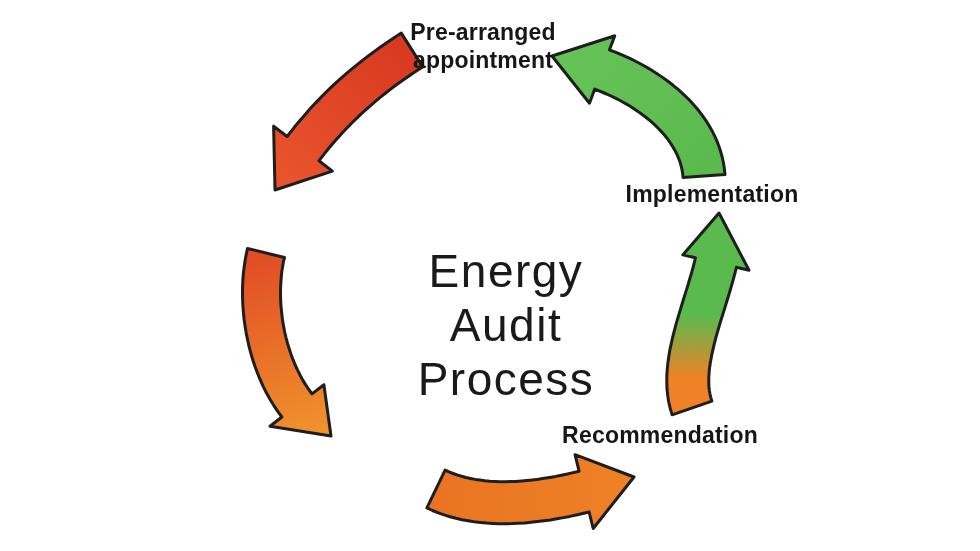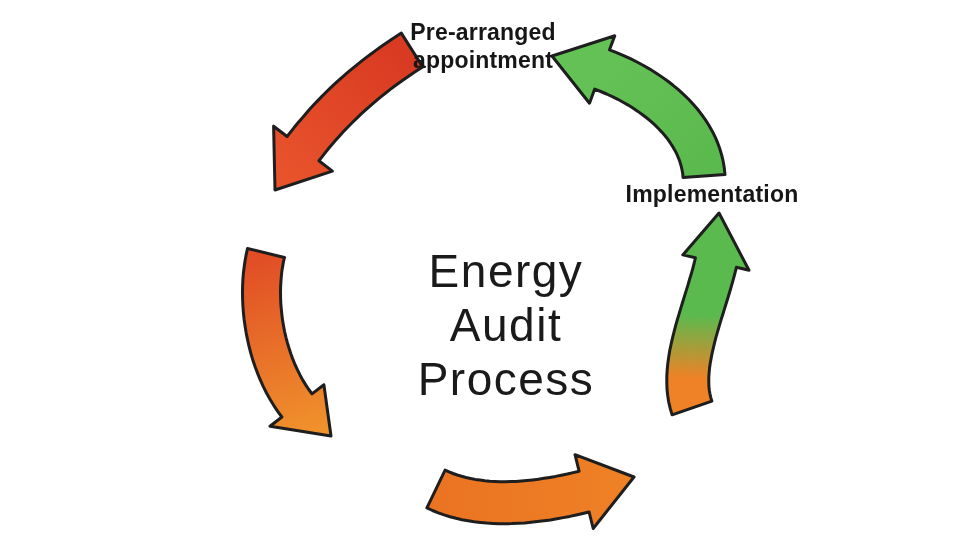--- a/index.html
+++ b/index.html
@@ -58,20 +58,21 @@
       <path d="M 426.9 507.9 L 432.5 510.5 L 438.3 512.8 L 444.1 514.9 L 450.0 516.7 L 456.0 518.3 L 462.0 519.7 L 468.1 520.8 L 474.2 521.8 L 480.4 522.5 L 486.7 523.1 L 492.9 523.4 L 499.2 523.7 L 505.5 523.7 L 511.9 523.6 L 518.3 523.3 L 524.7 522.9 L 531.1 522.3 L 537.5 521.6 L 543.9 520.8 L 550.4 519.9 L 556.9 518.8 L 563.3 517.6 L 569.8 516.4 L 576.2 515.0 L 582.7 513.5 L 589.1 512.0 L 593.2 528.5 L 634.0 477.0 L 575.0 454.7 L 579.1 471.2 L 573.2 472.6 L 567.3 474.0 L 561.4 475.2 L 555.5 476.4 L 549.7 477.4 L 544.0 478.3 L 538.3 479.2 L 532.6 479.9 L 527.0 480.5 L 521.4 481.0 L 516.0 481.4 L 510.6 481.6 L 505.2 481.7 L 500.0 481.7 L 494.9 481.5 L 489.8 481.2 L 484.8 480.7 L 480.0 480.1 L 475.2 479.4 L 470.6 478.5 L 466.0 477.5 L 461.6 476.3 L 457.3 475.0 L 453.1 473.5 L 449.1 471.9 L 445.1 470.1 Z" fill="url(#g-arrow-2)" stroke="#1e1e1e" stroke-width="3" stroke-linejoin="round"></path>
       <path d="M 711.9 401.2 L 710.8 397.6 L 710.0 394.0 L 709.3 390.2 L 708.9 386.1 L 708.8 382.0 L 708.8 377.6 L 709.1 373.0 L 709.5 368.3 L 710.2 363.5 L 711.1 358.4 L 712.1 353.3 L 713.3 348.1 L 714.6 342.7 L 716.0 337.2 L 717.6 331.7 L 719.2 326.1 L 720.9 320.4 L 722.7 314.7 L 724.5 308.9 L 726.3 303.0 L 728.1 297.2 L 729.9 291.3 L 731.6 285.3 L 733.3 279.3 L 734.9 273.3 L 736.4 267.3 L 749.0 270.2 L 719.0 213.0 L 682.8 254.9 L 695.4 257.8 L 694.2 263.0 L 692.8 268.3 L 691.3 273.8 L 689.6 279.3 L 688.0 284.9 L 686.2 290.6 L 684.4 296.4 L 682.6 302.2 L 680.8 308.1 L 679.0 314.1 L 677.2 320.1 L 675.5 326.2 L 673.9 332.3 L 672.4 338.4 L 671.0 344.6 L 669.7 350.8 L 668.7 357.1 L 667.8 363.4 L 667.2 369.8 L 666.8 376.1 L 666.8 382.6 L 667.0 389.0 L 667.7 395.5 L 668.7 402.0 L 670.2 408.4 L 672.1 414.8 Z" fill="url(#g-arrow-3)" stroke="#1e1e1e" stroke-width="3" stroke-linejoin="round"></path>
       <path d="M 725.0 174.6 L 724.3 168.0 L 723.2 161.5 L 721.7 155.1 L 719.8 148.8 L 717.6 142.7 L 715.0 136.7 L 712.1 130.9 L 708.9 125.2 L 705.3 119.6 L 701.5 114.3 L 697.4 109.0 L 693.0 104.0 L 688.4 99.0 L 683.5 94.3 L 678.4 89.7 L 673.1 85.3 L 667.6 81.0 L 661.8 76.9 L 655.9 72.9 L 649.8 69.1 L 643.5 65.5 L 637.0 62.0 L 630.4 58.7 L 623.6 55.6 L 616.6 52.6 L 609.5 49.8 L 614.8 35.8 L 552.0 56.0 L 589.5 103.2 L 594.7 89.1 L 600.7 91.5 L 606.6 94.0 L 612.3 96.6 L 617.8 99.3 L 623.1 102.2 L 628.2 105.1 L 633.2 108.2 L 637.9 111.4 L 642.5 114.7 L 646.8 118.0 L 650.9 121.4 L 654.8 124.9 L 658.4 128.5 L 661.8 132.1 L 665.0 135.7 L 667.9 139.4 L 670.5 143.2 L 672.9 146.9 L 675.1 150.7 L 677.0 154.5 L 678.6 158.3 L 680.0 162.1 L 681.1 165.9 L 682.0 169.7 L 682.7 173.6 L 683.0 177.4 Z" fill="url(#g-arrow-4)" stroke="#1e1e1e" stroke-width="3" stroke-linejoin="round"></path>
     </svg>
 
   <div class="step-label" style="left:483px;top:46px;">Pre-arranged
 appointment</div>
 
 
 
+  <div class="step-label" style="left:660px;top:435px;">Recommendation</div>
 
   <div class="step-label" style="left:712px;top:194px;">Implementation</div>
 
   <div class="center-title" style="left:506px;top:277px;margin-top:48px;">Energy
 Audit
 Process</div>
 
 </div>
 
 </body></html>

